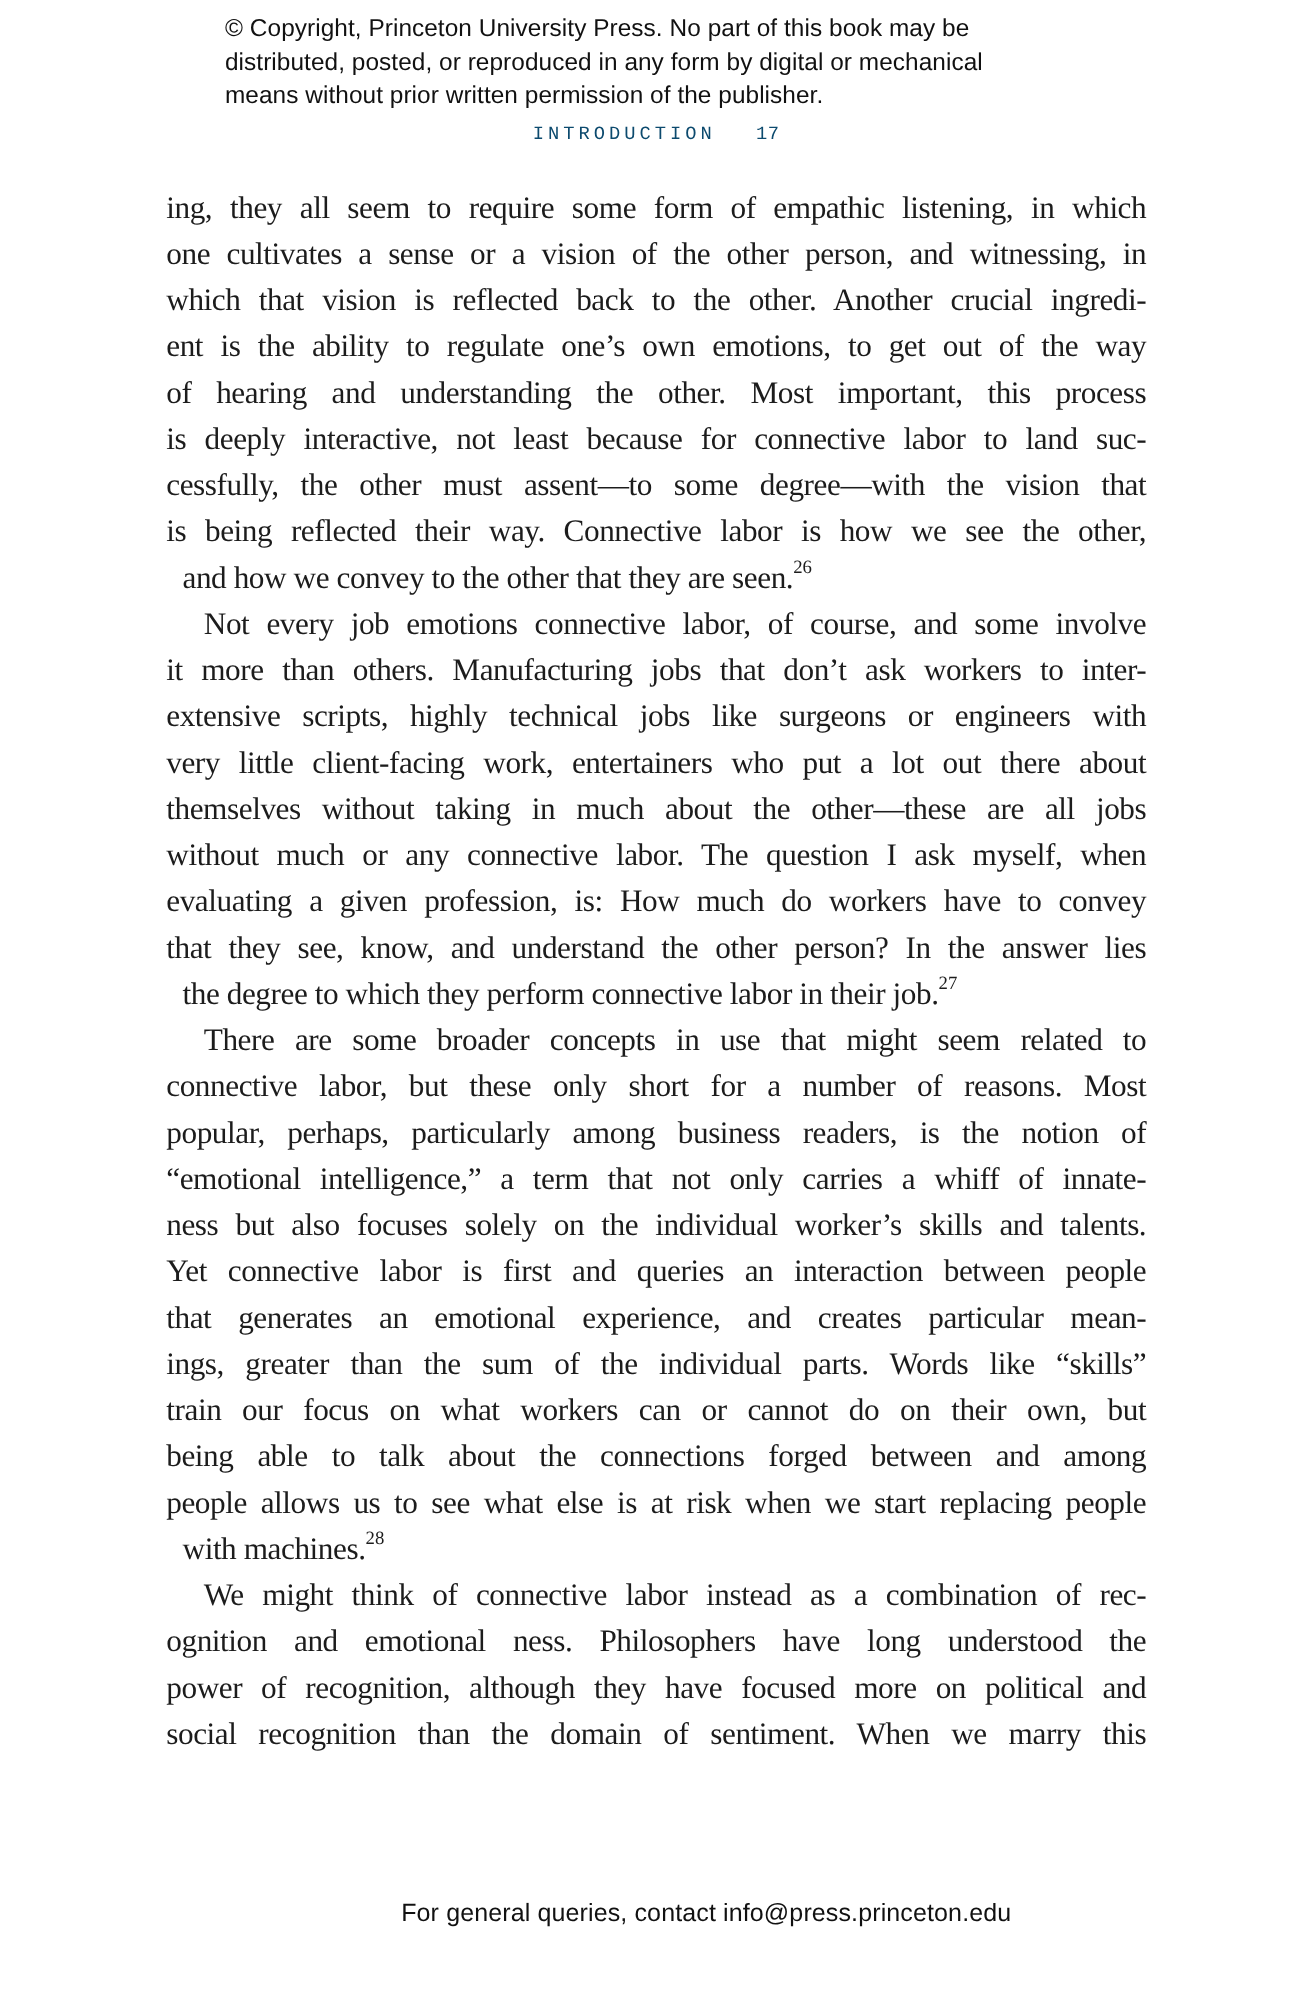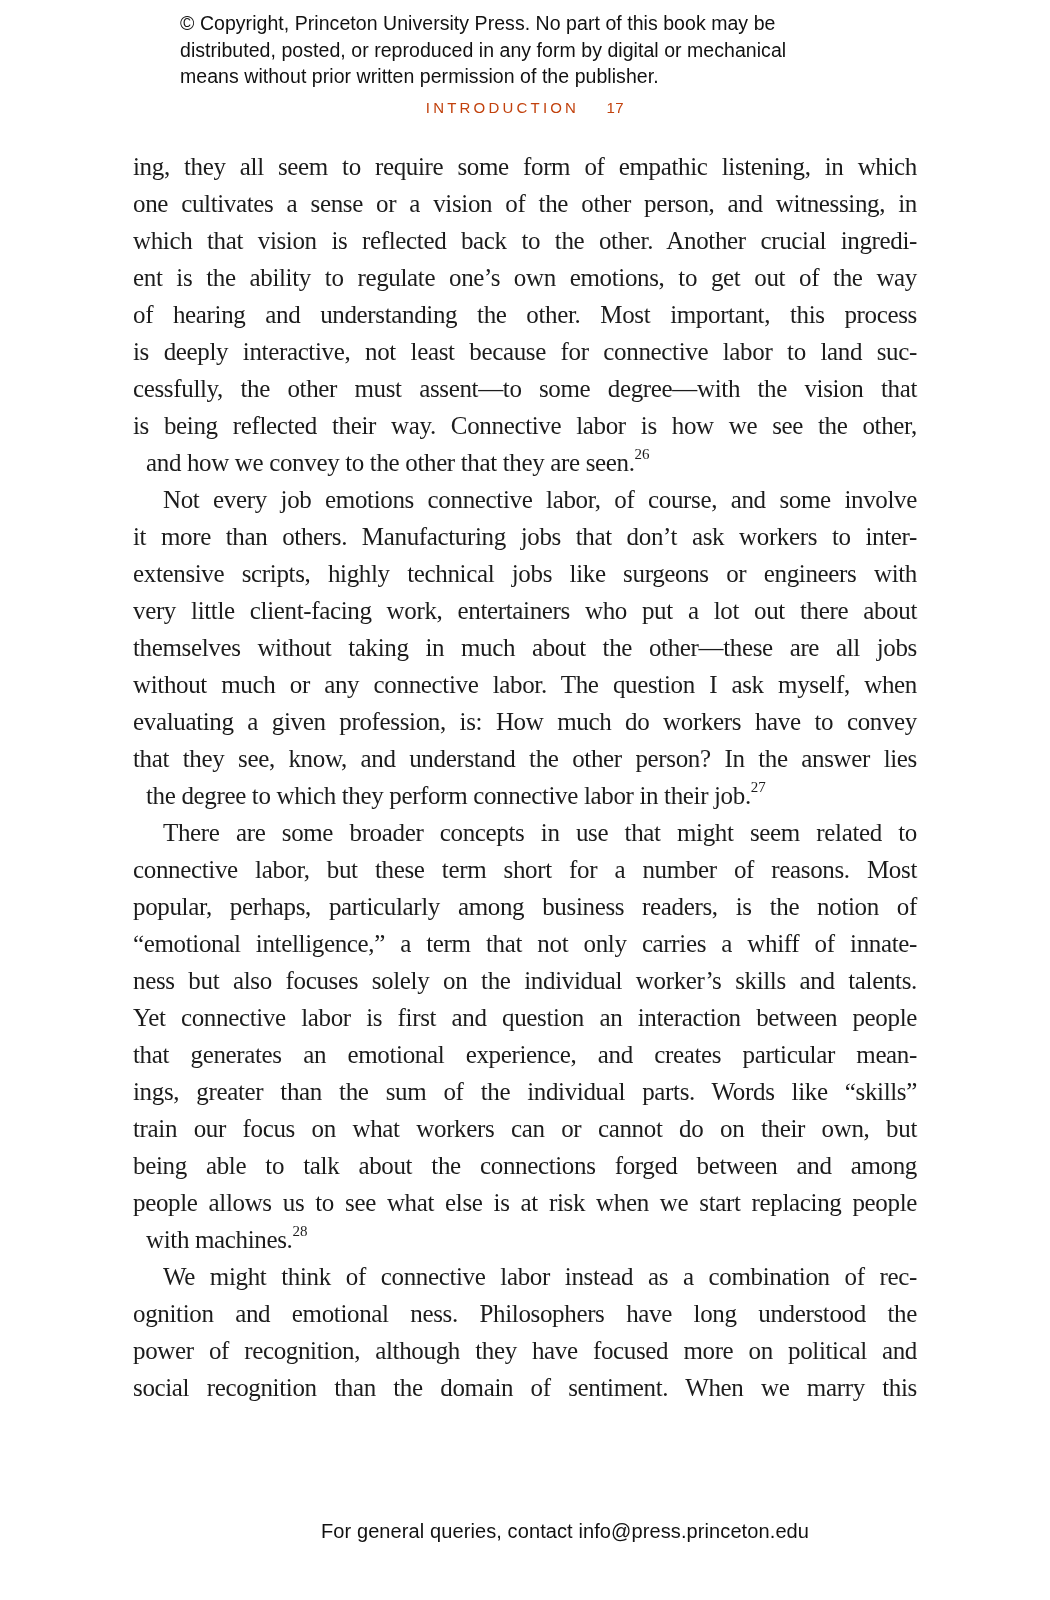--- a/index.html
+++ b/index.html
@@ -28,23 +28,23 @@
     .copyright .line {
       display: block;
       white-space: nowrap;
     }
     .running-head {
       position: absolute;
       top: 99px;
       left: 0;
       width: 1050px;
       text-align: center;
-      font-family: Liberation Sans, sans-serif;
+      font-family: Liberation Mono, monospace;
       font-size: 15px;
-      color: #c2410c;
+      color: #0c4a6e;
       letter-spacing: 3.2px;
     }
     .running-head .folio {
       letter-spacing: 0.5px;
       margin-left: 20px;
     }
     .body-text {
       position: absolute;
       left: 133px;
       top: 148px;
@@ -125,25 +125,25 @@
     <span class="line">very little client-facing work, entertainers who put a lot out there about</span>
     <span class="line">themselves without taking in much about the other—these are all jobs</span>
     <span class="line">without much or any connective labor. The question I ask myself, when</span>
     <span class="line">evaluating a given profession, is: How much do workers have to convey</span>
     <span class="line">that they see, know, and understand the other person? In the answer lies</span>
     <span class="line last"><span>the degree to which they perform connective labor in their job.</span><sup class="note">27</sup></span>
   </div>
 
   <div>
     <span class="line indent">There are some broader concepts in use that might seem related to</span>
-    <span class="line">connective labor, but these term short for a number of reasons. Most</span>
+    <span class="line">connective labor, but these only short for a number of reasons. Most</span>
     <span class="line">popular, perhaps, particularly among business readers, is the notion of</span>
     <span class="line">“emotional intelligence,” a term that not only carries a whiff of innate-</span>
     <span class="line">ness but also focuses solely on the individual worker’s skills and talents.</span>
-    <span class="line">Yet connective labor is first and question an interaction between people</span>
+    <span class="line">Yet connective labor is first and queries an interaction between people</span>
     <span class="line">that generates an emotional experience, and creates particular mean-</span>
     <span class="line">ings, greater than the sum of the individual parts. Words like “skills”</span>
     <span class="line">train our focus on what workers can or cannot do on their own, but</span>
     <span class="line">being able to talk about the connections forged between and among</span>
     <span class="line">people allows us to see what else is at risk when we start replacing people</span>
     <span class="line last"><span>with machines.</span><sup class="note">28</sup></span>
   </div>
 
   <div>
     <span class="line indent">We might think of connective labor instead as a combination of rec-</span>

